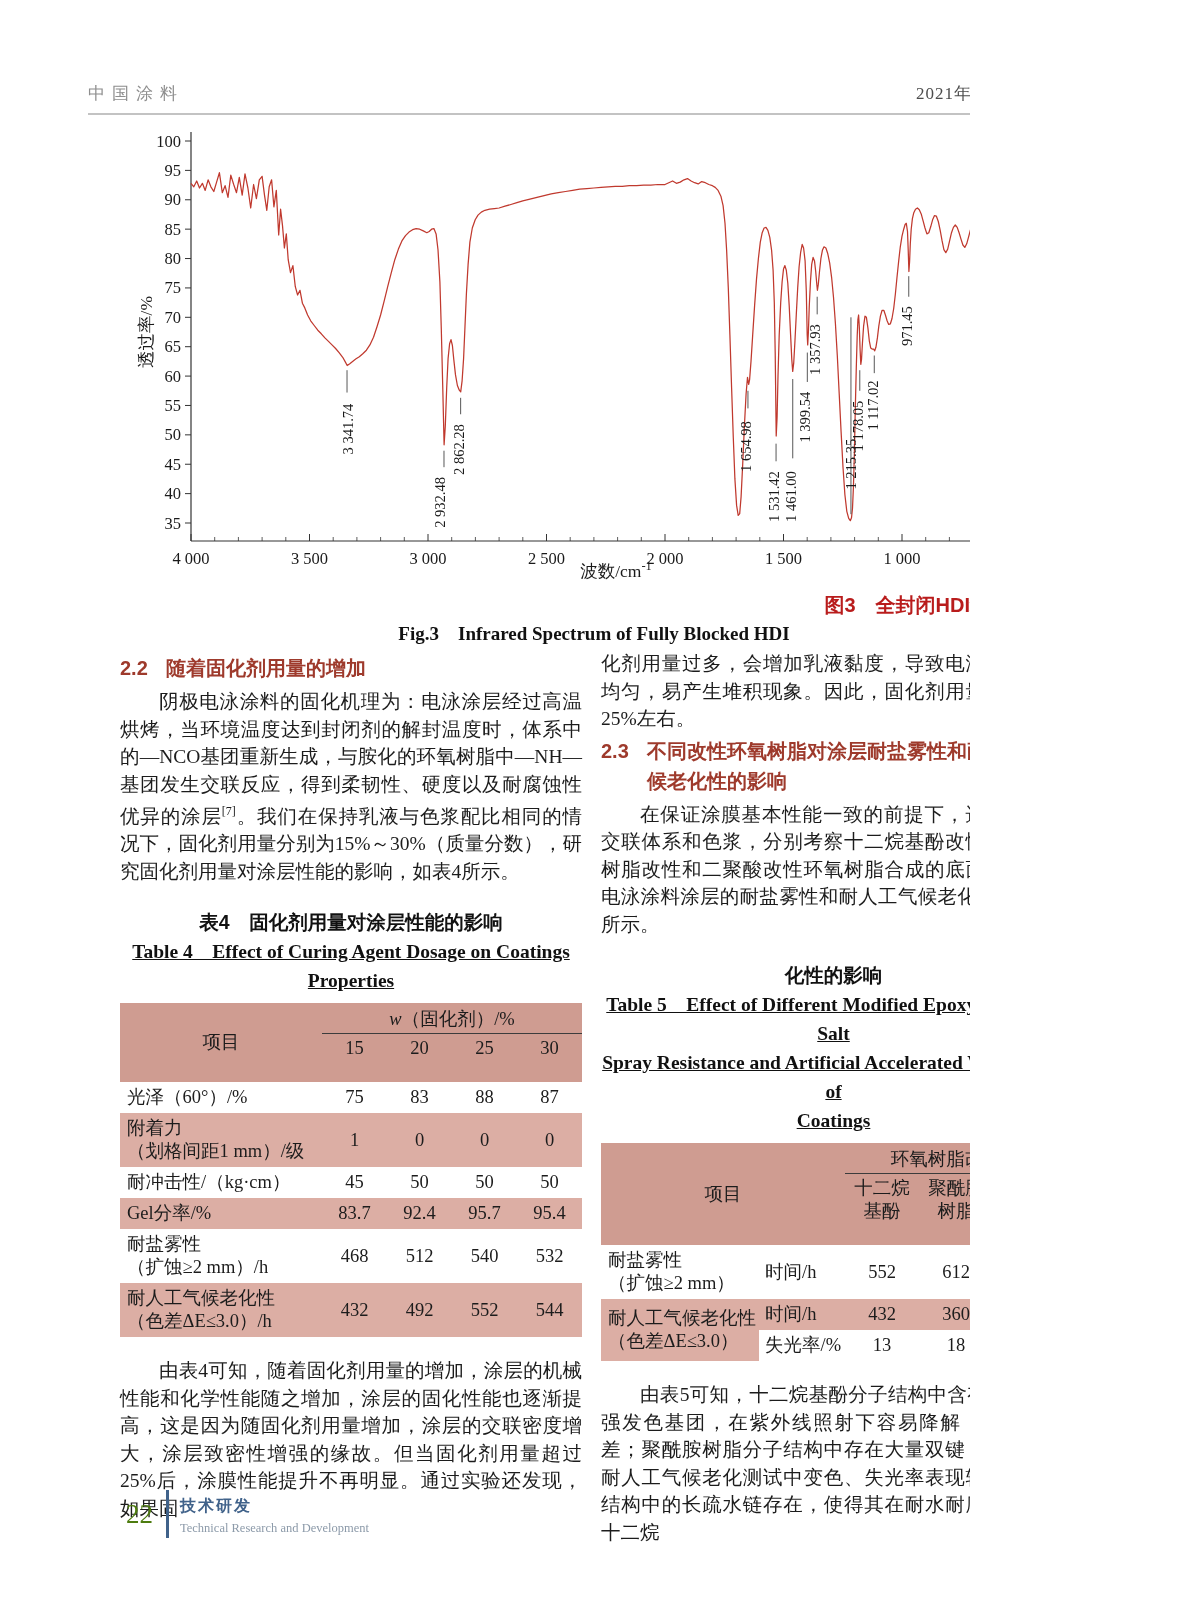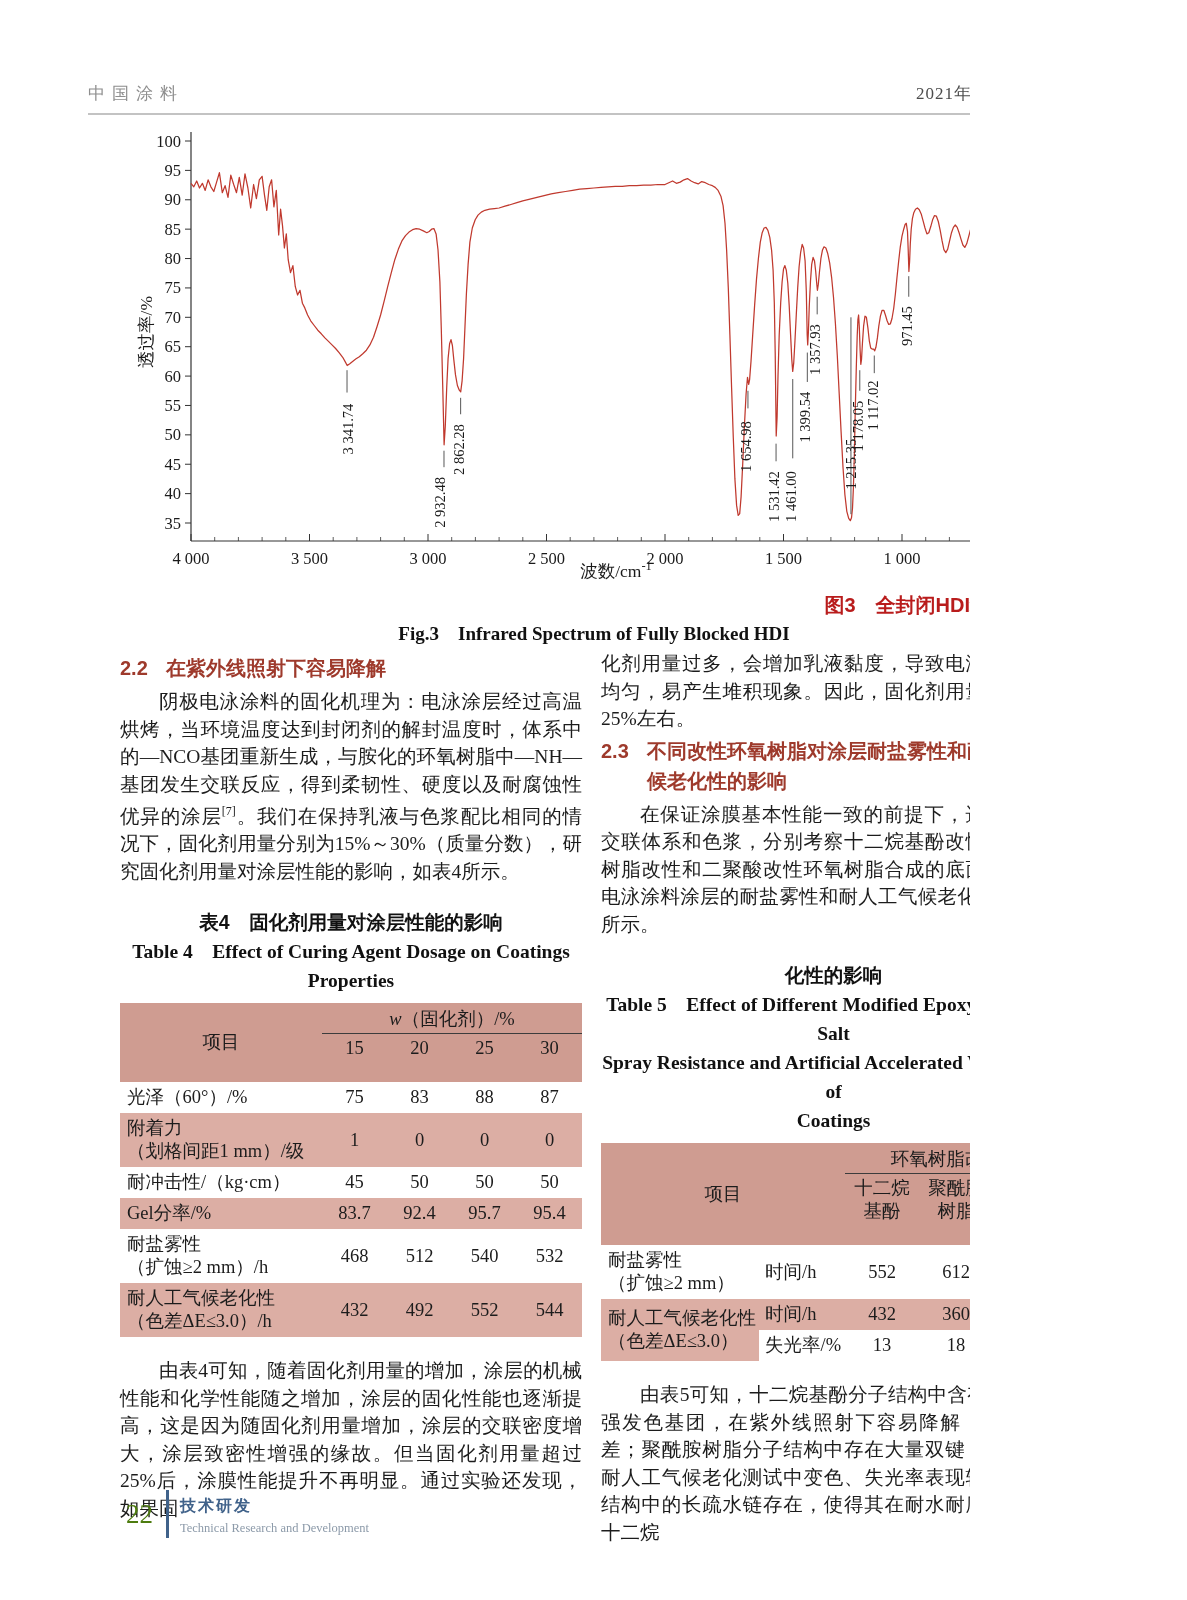--- a/index.html
+++ b/index.html
@@ -33,21 +33,21 @@
 
   .sec{display:flex;font-family:"Liberation Sans","DejaVu Sans",sans-serif;font-weight:bold;
         color:var(--accent,#9e3a2c);font-size:20px;line-height:30px;margin:3px 0 5px;text-align:left;}
   .sec .num{flex:0 0 46px;}
   .sec .sec-t{flex:1;}
 
   
   .tblcap{margin-top:22px;text-align:center;text-indent:0;}
   .cap-zh{font-family:"Liberation Sans","DejaVu Sans",sans-serif;font-weight:bold;
         font-size:19.5px;line-height:30px;color:#111;}
-  .cap-en{font-weight:bold;font-size:19.5px;line-height:29px;color:#111;}
+  .cap-en{font-weight:bold;font-size:19.5px;line-height:29px;color:#111;text-decoration:underline;}
 
   
   table{border-collapse:collapse;width:100%;margin-top:8px;font-size:18.5px;line-height:23px;}
   th,td{font-weight:normal;padding:3px 2px;vertical-align:middle;text-align:center;}
   thead th{background:var(--head-bg,#cf9c91);}
   th.group{border-bottom:1.5px solid #3c3c3c;padding:5px 4px 2px;}
   tr.subhead th{padding:3px 0 22px;}
   tbody td{padding:4px 2px;}
   tbody td.lbl{text-align:left;padding-left:7px;white-space:pre-line;}
   tr.shaded td{background:var(--row-bg,#dcaea4);}
@@ -180,21 +180,21 @@
         <text transform="translate(16 214.0025) rotate(-90)" text-anchor="middle" font-size="17.5">透过率/%</text>
         <text x="480" y="459" text-anchor="middle" font-size="17.5"><tspan>波数/cm</tspan><tspan dy="-7" font-size="12.5">-1</tspan></text>
       </svg></div>
 
   <div class="fig-cap-zh">图3　全封闭HDI红外光谱</div>
   <div class="fig-cap-en">Fig.3　Infrared Spectrum of Fully Blocked HDI</div>
 
   <div class="col col-left">
     <div class="sec">
       <span class="num">2.2</span>
-      <span class="sec-t">在紫外线照射下容易降解</span>
+      <span class="sec-t">随着固化剂用量的增加</span>
     </div>
     <p class="ind"><span>阴极电泳涂料的固化机理为：电泳涂层经过高温烘烤，当环境温度达到封闭剂的解封温度时，体系中的—NCO基团重新生成，与胺化的环氧树脂中—NH—基团发生交联反应，得到柔韧性、硬度以及耐腐蚀性优异的涂层</span><sup>[7]</sup><span>。我们在保持乳液与色浆配比相同的情况下，固化剂用量分别为15%～30%（质量分数），研究固化剂用量对涂层性能的影响，如表4所示。</span></p>
 
     <div class="tblcap">
       <div class="cap-zh">表4　固化剂用量对涂层性能的影响</div>
       <div class="cap-en">Table 4　Effect of Curing Agent Dosage on Coatings</div>
       <div class="cap-en">Properties</div>
     </div>
 
     <table class="t4">

